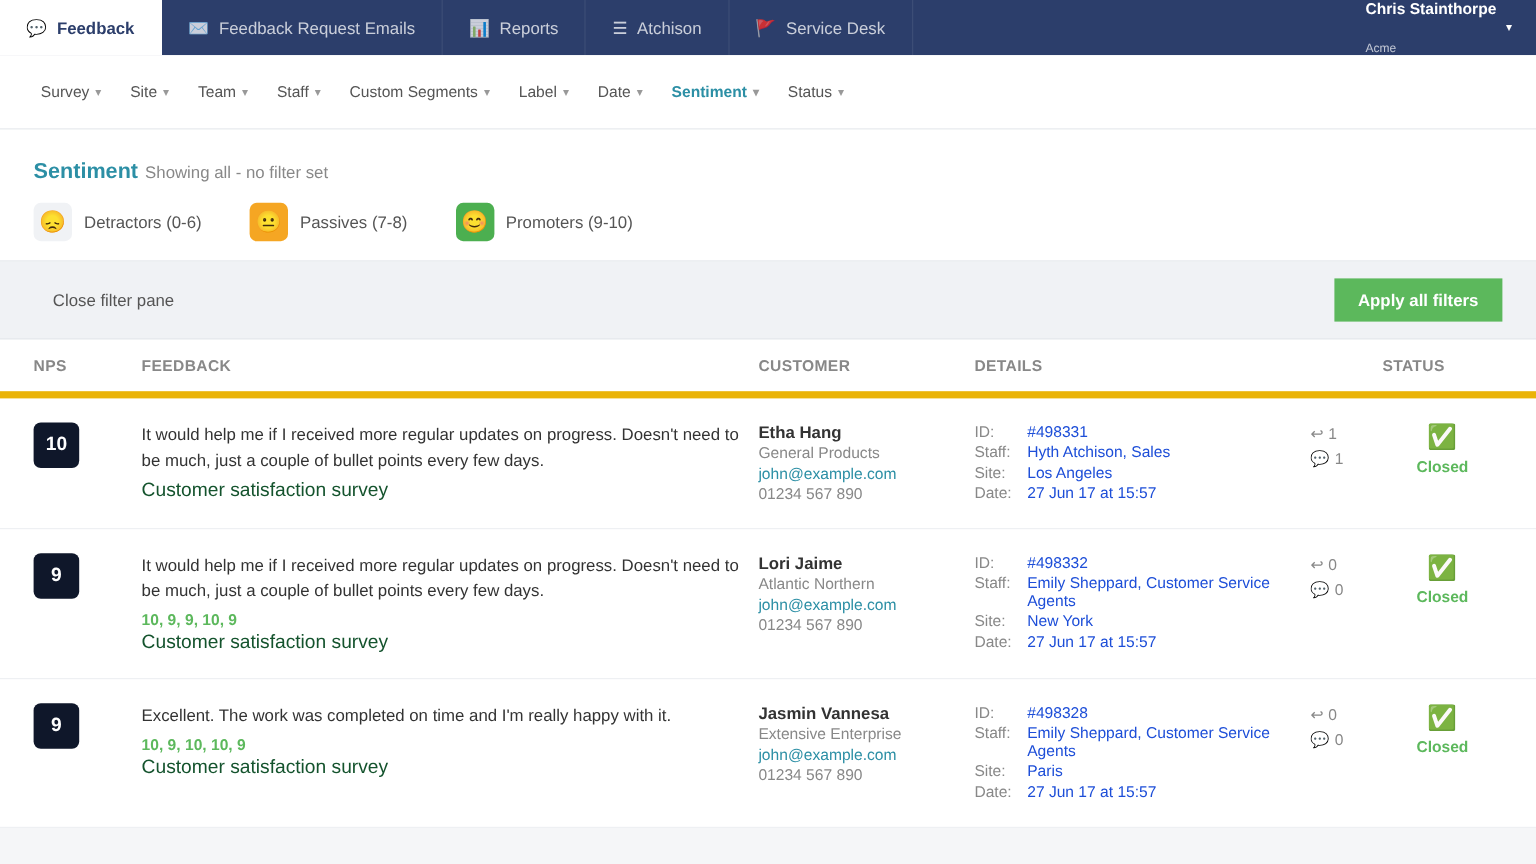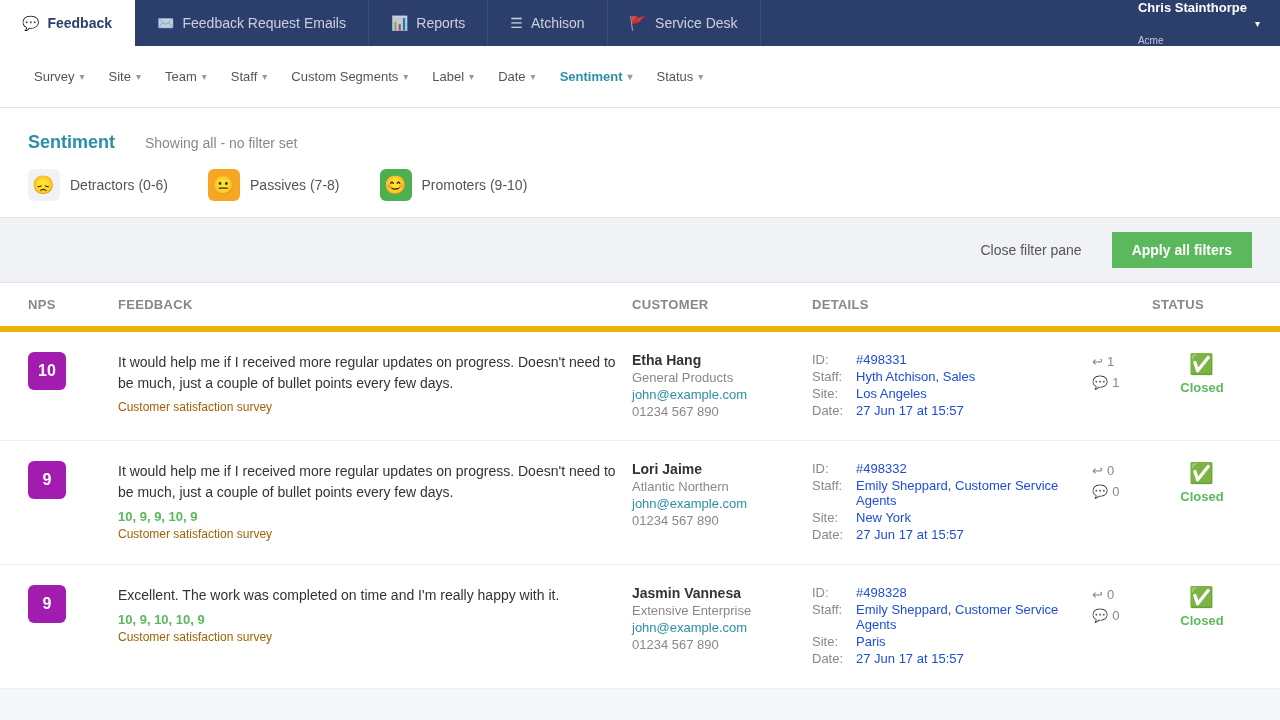--- a/index.html
+++ b/index.html
@@ -73,21 +73,21 @@
     }
     .sentiment-title {
       font-size: 18px;
       font-weight: 700;
       color: #2c8fa5;
       display: inline;
     }
     .sentiment-subtitle {
       font-size: 14px;
       color: #888;
-      margin-left: 26px;
+      margin-left: 2px;
     }
     .sentiment-options {
       display: flex;
       gap: 40px;
       margin-top: 16px;
       align-items: center;
     }
     .sentiment-option {
       display: flex;
       align-items: center;
@@ -106,21 +106,21 @@
       font-size: 18px;
     }
     .sentiment-icon.detractor { background: #f0f2f5; color: #999; }
     .sentiment-icon.passive { background: #f5a623; color: #fff; }
     .sentiment-icon.promoter { background: #4caf50; color: #fff; }
 
     
     .filter-action-bar {
       background: #f0f2f5;
       display: flex;
-      justify-content: flex-end;
+      justify-content: space-between;
       align-items: center;
       padding: 14px 28px;
       gap: 14px;
       border-bottom: 1px solid #e2e4ea;
     }
     .btn-close-filter {
       background: none;
       border: none;
       color: #555;
       cursor: pointer;
@@ -160,43 +160,43 @@
       grid-template-columns: 90px 1fr 180px 280px 60px 100px;
       padding: 20px 28px;
       border-bottom: 1px solid #eef0f3;
       align-items: start;
     }
 
     .nps-badge {
       width: 38px;
       height: 38px;
       border-radius: 6px;
-      background: #a21caf;
+      background: #0f172a;
       color: #fff;
       font-weight: 700;
       font-size: 16px;
       display: flex;
       align-items: center;
       justify-content: center;
     }
 
     .feedback-text {
       color: #333;
       line-height: 1.5;
       margin-bottom: 6px;
     }
     .feedback-scores {
       color: #5cb85c;
       font-weight: 600;
       font-size: 13px;
       margin-bottom: 3px;
     }
     .feedback-survey {
-      color: #a16207;
-      font-size: 12px;
+      color: #14532d;
+      font-size: 16px;
     }
 
     .customer-name { font-weight: 600; color: #333; margin-bottom: 2px; }
     .customer-company { color: #888; font-size: 13px; margin-bottom: 2px; }
     .customer-email { color: #2c8fa5; font-size: 13px; margin-bottom: 2px; }
     .customer-phone { color: #888; font-size: 13px; }
 
     .detail-row { display: flex; gap: 4px; font-size: 13px; margin-bottom: 2px; color: #555; }
     .detail-label { color: #888; min-width: 40px; }
     .detail-value { color: #1d4ed8; }

